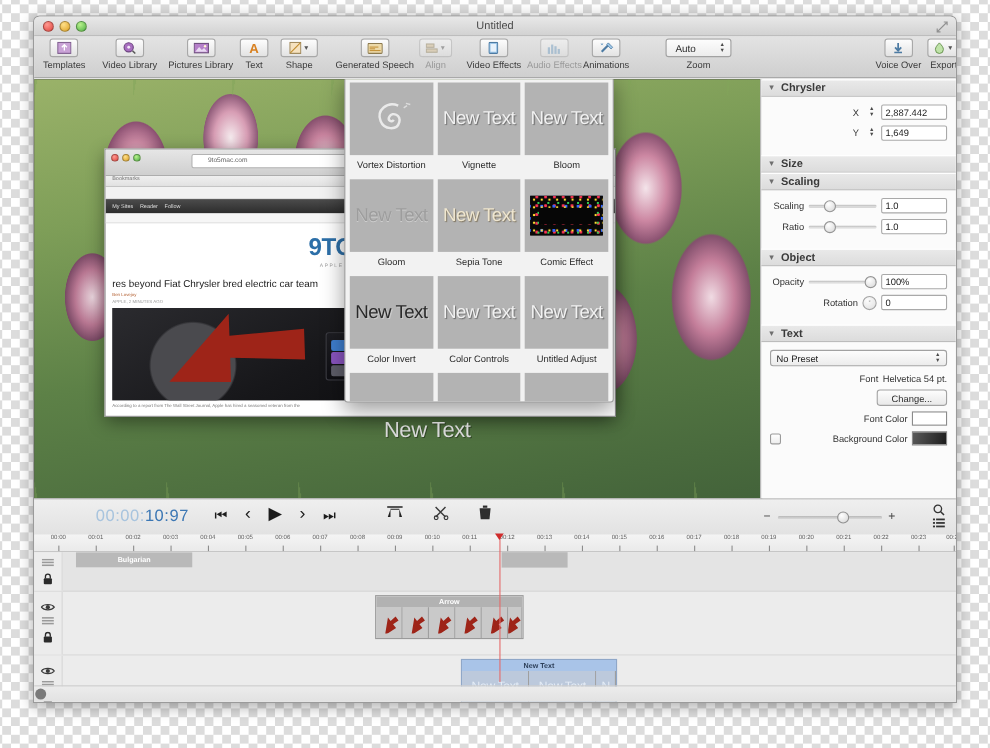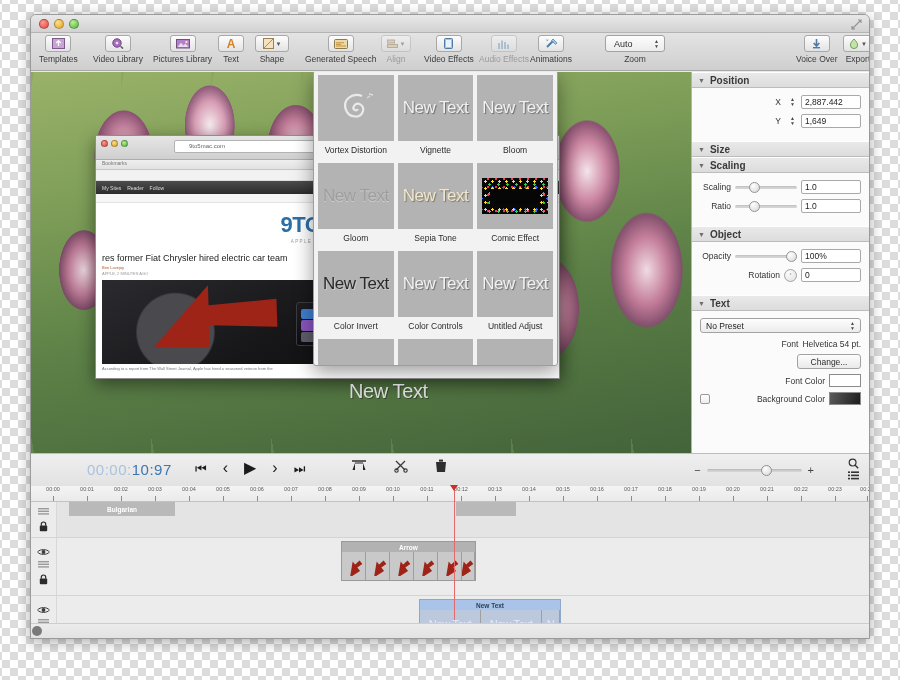--- a/index.html
+++ b/index.html
@@ -275,20 +275,21 @@
 <body>
 
 <div id="app-window">
 
   <div class="titlebar">
     <div class="lights">
       <div class="lt r"></div>
       <div class="lt y"></div>
       <div class="lt g"></div>
     </div>
+    <div class="win-title">Untitled</div>
     <svg class="expand-icn" viewBox="0 0 11 11">
       <path d="M1 10 L10 1 M7 1 H10 V4 M4 10 H1 V7" stroke="#555" fill="none" stroke-width="1.1"></path>
     </svg>
   </div>
 
   <div class="toolbar">
 
     <div class="tb-item" style="left:8px;">
       <div class="tb-icn">
         <svg width="13" height="11" viewBox="0 0 13 11">
@@ -450,21 +451,21 @@
           <span>#TODAYMAC</span>
           <span>#TODAYGOOGLE</span>
           <span>#TO</span>
         </div>
         <div class="site-logo">
           <div class="big"><span>9TO5</span><em>Mac</em></div>
           <div class="sub">APPLE INTELLIGENCE</div>
         </div>
         <div class="site-body">
           <div class="site-main">
-            <div class="headline">res former Fiat Chrysler hired electric car team</div>
+            <div class="headline">res beyond Fiat Chrysler bred electric car team</div>
             <div class="byline">Ben Lovejoy</div>
             <div class="byline2">APPLE, 2 MINUTES AGO</div>
             <div class="carphoto">
               <div class="carscreen">
                 <i style="background:#3f7fd0"></i>
                   <i style="background:#d04f4f"></i>
                   <i style="background:#4fb05a"></i>
                   <i style="background:#e0a030"></i>
                 <i style="background:#8a55c0"></i>
                   <i style="background:#3fa8c0"></i>
@@ -587,21 +588,21 @@
           <div class="fx-lbl"></div>
         </div>
 
       </div>
     </div>
 
     <div class="inspector">
 
       <div class="sec-head">
         <span class="tri">▼</span>
-        <span>Position</span>
+        <span>Chrysler</span>
       </div>
       <div class="sec-body">
         <div class="row">
           <span class="lbl">X</span>
           <span class="stepper">
               <i>▲</i>
               <i>▼</i>
             </span>
           <span class="fld w60">2,887.442</span>
         </div>

